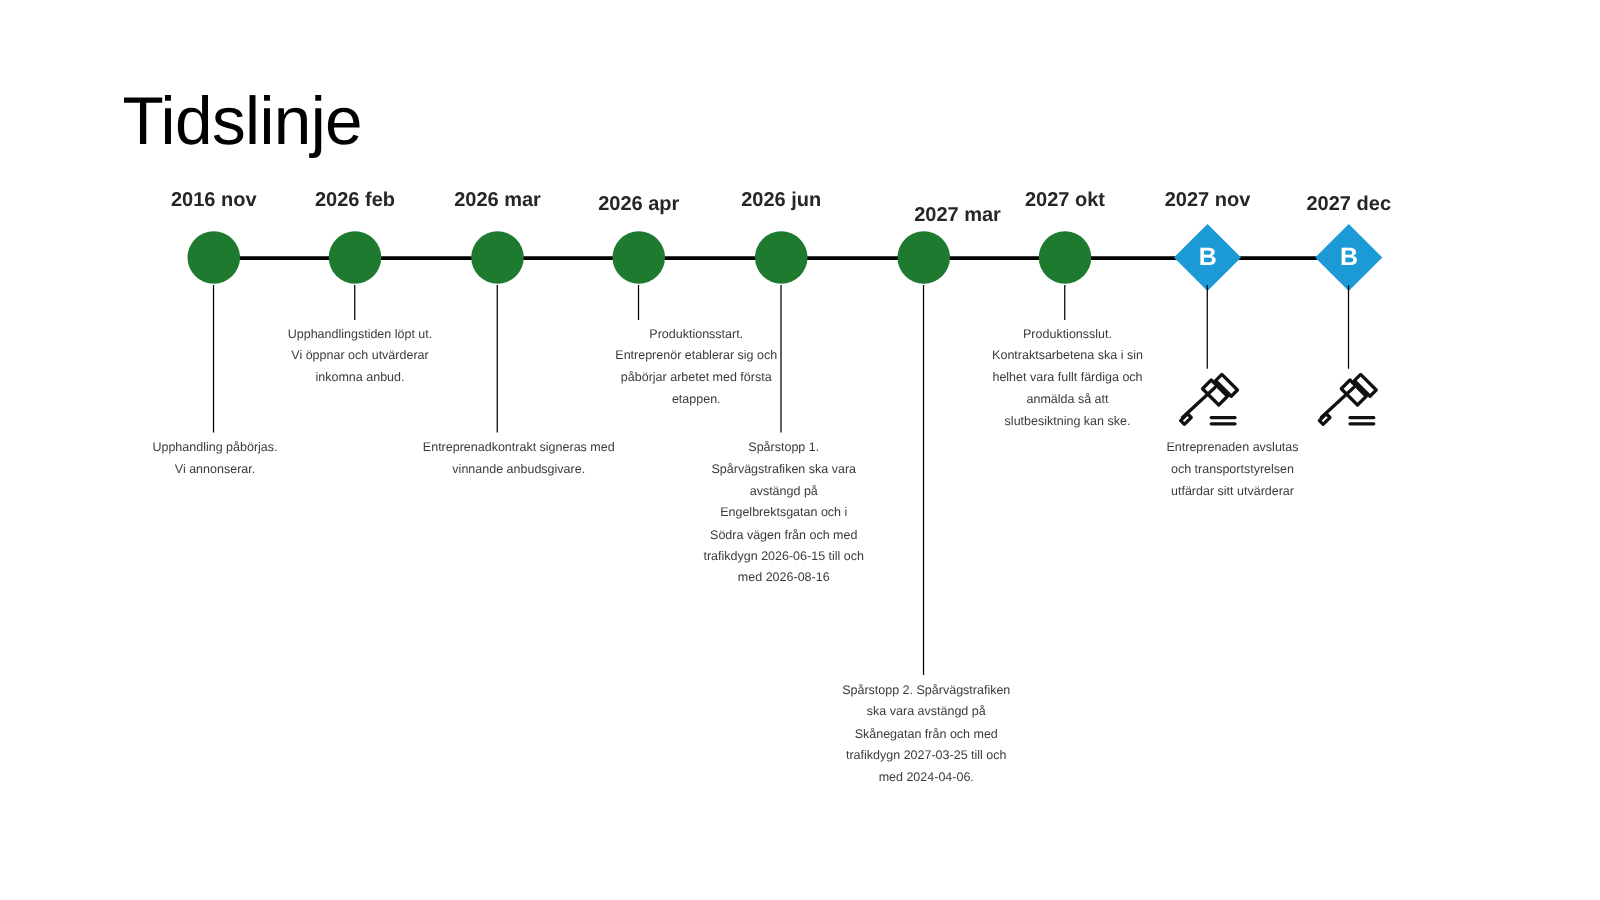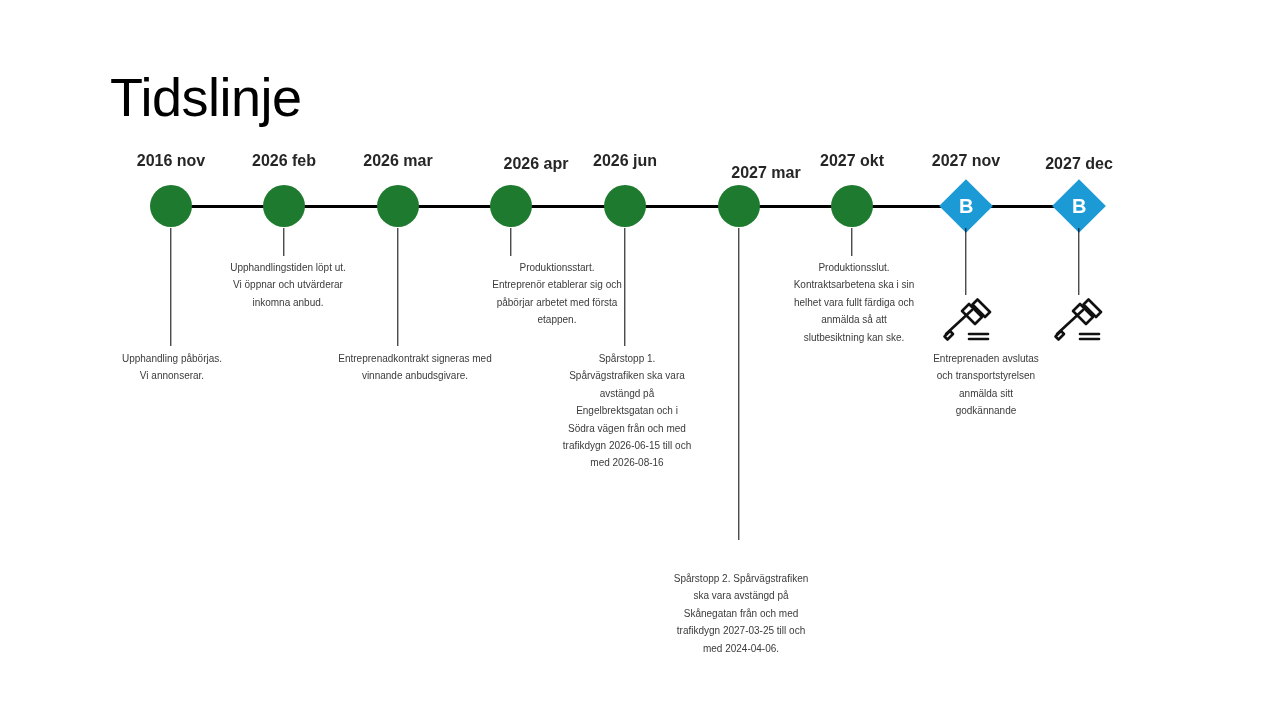--- a/index.html
+++ b/index.html
@@ -22,21 +22,20 @@
   #page-title {
     position: absolute;
     left: 98px;
     top: 70px;
     font-size: 54px;
     font-weight: 300;
     color: #000000;
     letter-spacing: -0.5px;
     line-height: 1;
     white-space: nowrap;
-    margin-left: 12px;
   }
   
   .axis-line {
     position: absolute;
     height: 3px;
     background: #000000;
     top: 205px;
   }
   
   .node {
@@ -104,21 +103,21 @@
 
 <div id="slide">
 
   <div id="page-title">Tidslinje</div>
 
   <div class="axis-line" style="left:171px; width:908px;"></div>
 
   <div class="date-label" style="left:171px; top:152px;">2016 nov</div>
   <div class="date-label" style="left:284px; top:152px;">2026 feb</div>
   <div class="date-label" style="left:398px; top:152px;">2026 mar</div>
-  <div class="date-label" style="left:536px; top:155px;">2026 apr</div>
+  <div class="date-label" style="left:511px; top:155px;">2026 apr</div>
   <div class="date-label" style="left:625px; top:152px;">2026 jun</div>
   <div class="date-label" style="left:739px; top:164px;margin-left:27px;">2027 mar</div>
   <div class="date-label" style="left:852px; top:152px;">2027 okt</div>
   <div class="date-label" style="left:966px; top:152px;">2027 nov</div>
   <div class="date-label" style="left:1079px; top:155px;">2027 dec</div>
 
   <div class="node" style="left:171px;">
       <div class="node-circle"></div>
     </div>
   <div class="node" style="left:284px;">
@@ -179,17 +178,17 @@
       <path d="M28 36 H47"></path>
       <path d="M28 41 H47"></path>
     </svg>
   </div>
 
   <div class="desc" style="left:172px; top:350px; width:120px;">Upphandling påbörjas.<br>Vi annonserar.</div>
   <div class="desc" style="left:288px; top:259px; width:140px;">Upphandlingstiden löpt ut.<br>Vi öppnar och utvärderar inkomna anbud.</div>
   <div class="desc" style="left:415px; top:350px; width:160px;">Entreprenadkontrakt signeras med vinnande anbudsgivare.</div>
   <div class="desc" style="left:513px; top:259px; width:130px;margin-left:44px;">Produktionsstart. Entreprenör etablerar sig och påbörjar arbetet med första etappen.</div>
   <div class="desc" style="left:627px; top:350px; width:130px;">Spårstopp 1. Spårvägstrafiken ska vara avstängd på Engelbrektsgatan och i Södra vägen från och med trafikdygn 2026-06-15 till och med 2026-08-16</div>
-  <div class="desc" style="left:741px; top:544px; width:150px;margin-top:26px;">Spårstopp 2. Spårvägstrafiken ska vara avstängd på Skånegatan från och med trafikdygn 2027-03-25 till och med 2024-04-06.</div>
+  <div class="desc" style="left:741px; top:544px; width:150px;">Spårstopp 2. Spårvägstrafiken ska vara avstängd på Skånegatan från och med trafikdygn 2027-03-25 till och med 2024-04-06.</div>
   <div class="desc" style="left:854px; top:259px; width:125px;">Produktionsslut. Kontraktsarbetena ska i sin helhet vara fullt färdiga och anmälda så att slutbesiktning kan ske.</div>
-  <div class="desc" style="left:986px; top:350px; width:115px;">Entreprenaden avslutas och transportstyrelsen anmälda sitt godkännande</div>
+  <div class="desc" style="left:986px; top:350px; width:115px;">Entreprenaden avslutas och transportstyrelsen utfärdar sitt utvärderar</div>
 
 </div>
 
 </body></html>

